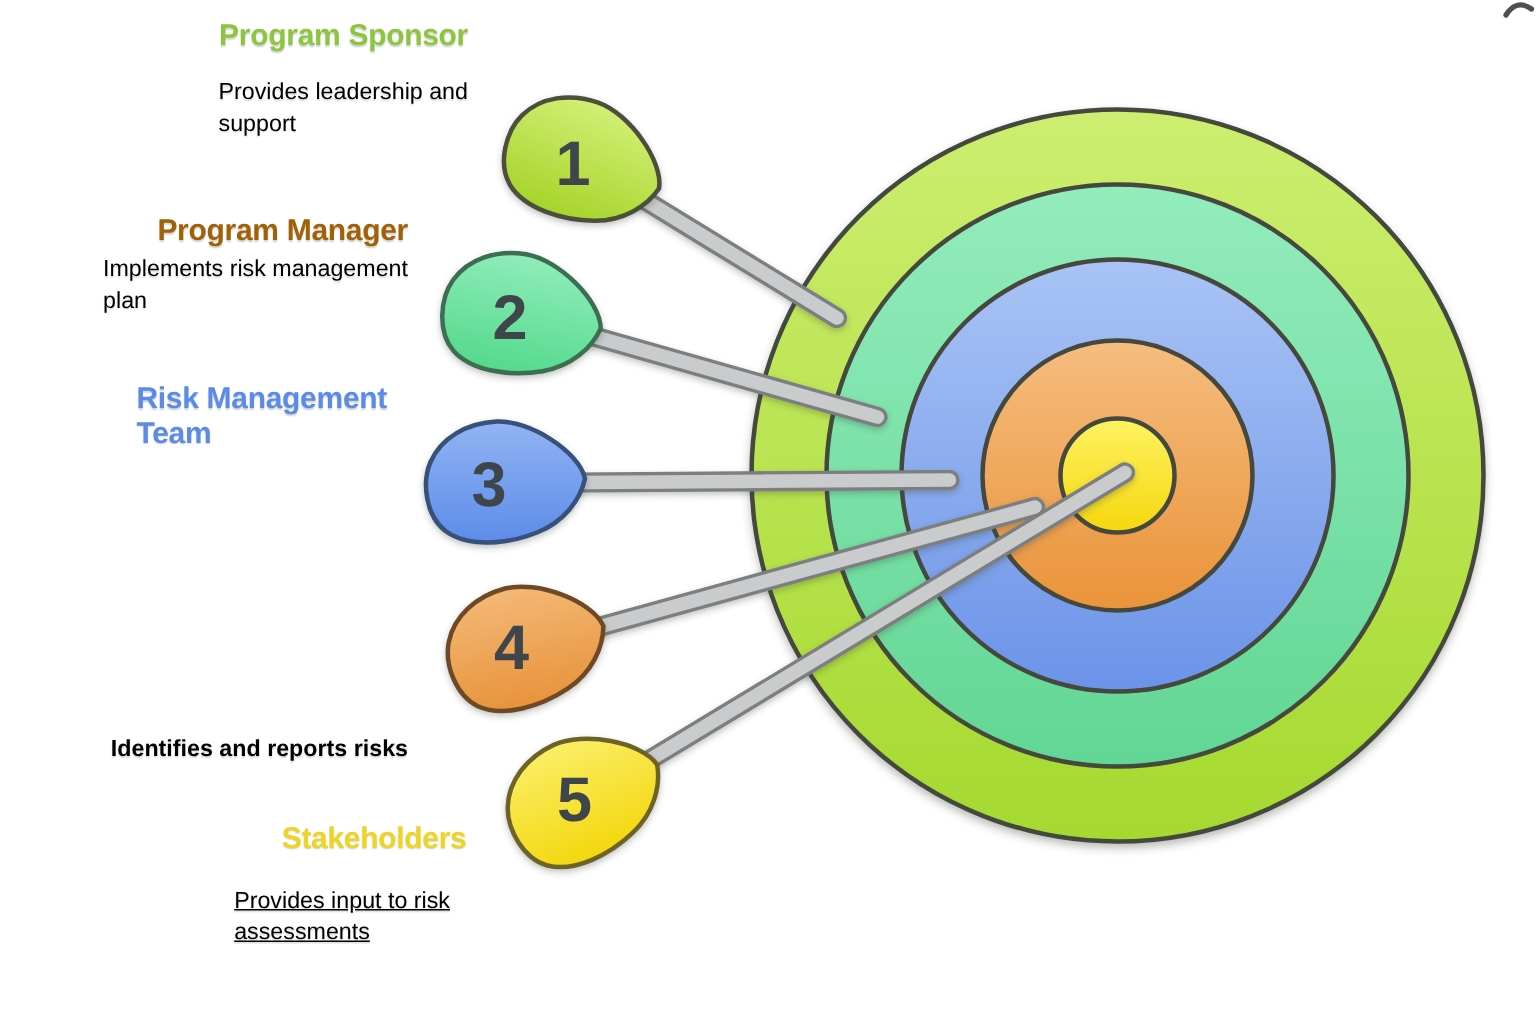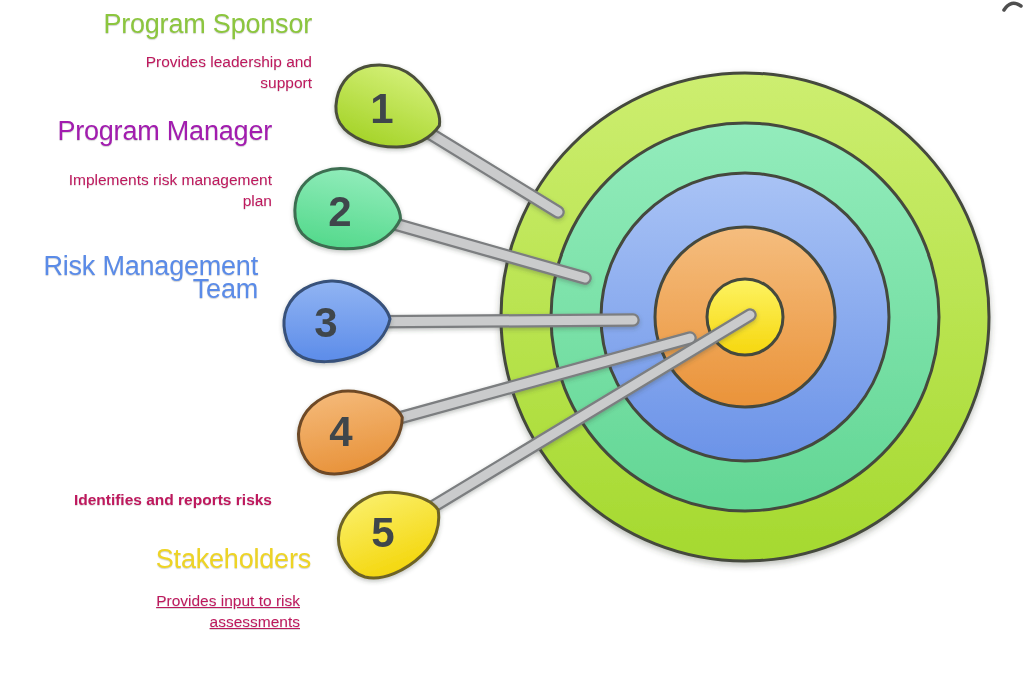--- a/index.html
+++ b/index.html
@@ -7,41 +7,40 @@
     width:1024px;height:679px;
     background:#ffffff;
     font-family:"Liberation Sans", sans-serif;
     overflow:hidden;
   }
   .stage{position:relative;width:1024px;height:679px;background:#ffffff;}
   svg.diagram{position:absolute;left:0;top:0;}
 
   .role-title{
     position:absolute;
-    text-align:right;
-    font-weight:400;
-    font-size:27px;
+    text-align:left;
+    font-weight:700;
+    font-size:20px;
     line-height:23px;
     letter-spacing:-0.2px;
     white-space:pre-line;
     text-shadow:0 1px 1px rgba(0,0,0,0.18);
   }
   .role-desc{
     position:absolute;
-    text-align:right;
     font-size:15.5px;
     line-height:21px;
-    color:#be185d;
+    color:#000000;
     white-space:pre-line;
     text-shadow:0 1px 1px rgba(0,0,0,0.14);
   }
   
   .t1{color:#8cc63e;right:712px;top:13px;}
   .d1{right:712px;top:51px;}
-  .t2{color:#a21caf;right:752px;top:120px;}
+  .t2{color:#a16207;right:752px;top:143px;}
   .d2{right:752px;top:169px;}
   .t3{color:#5a8be8;right:766px;top:255px;margin-left:32px;}
   .d3{right:766px;top:326px;}
   .t4{color:#e6943c;right:752px;top:413px;}
   .d4{right:752px;top:489px;font-weight:bold;}
   .t5{color:#eed425;right:713px;top:548px;}
   .d5{right:724px;top:590px;text-decoration:underline;}
 
   .pin-number{
     font-family:"Liberation Sans", sans-serif;

